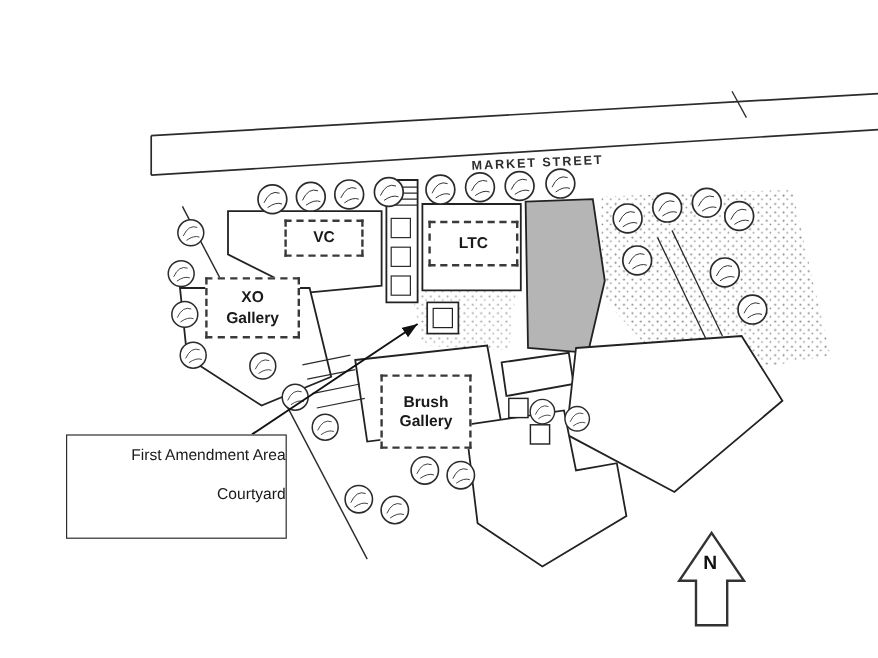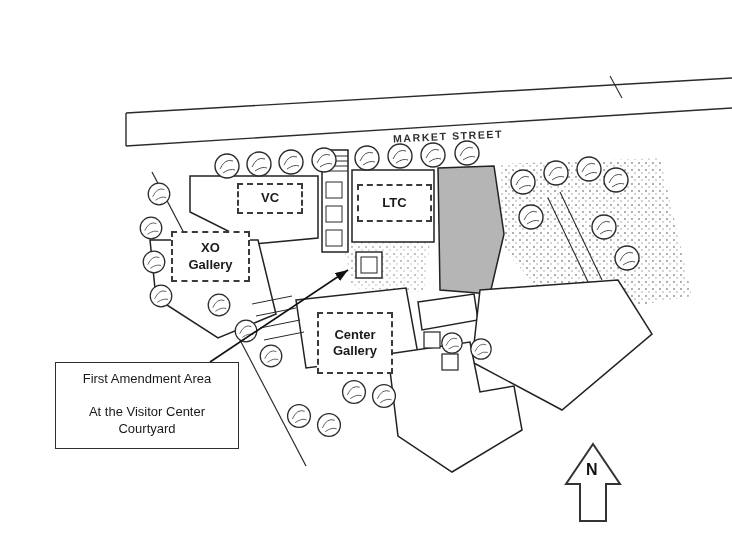--- a/index.html
+++ b/index.html
@@ -19,21 +19,21 @@
     display:flex;flex-direction:column;align-items:center;justify-content:center;
     font-size:13px;font-weight:700;line-height:1.25;text-align:center;
   }
   .box-vc{left:237px;top:183px;width:62px;height:27px;}
   .box-ltc{left:357px;top:184px;width:71px;height:34px;}
   .box-xo{left:171px;top:231px;width:75px;height:47px;}
   .box-brush{left:317px;top:312px;width:72px;height:58px;}
   .callout{
     position:absolute;left:55px;top:362px;width:184px;height:87px;
     background:#ffffff;border:1.3px solid #2e2e2e;
-    display:flex;flex-direction:column;align-items:center;
+    display:flex;flex-direction:column;align-items:flex-end;
     font-size:13px;line-height:1.3;text-align:center;padding-top:8px;box-sizing:border-box;
   }
   .callout .gap{height:16px;}
   .north-label{
     left:586px;top:461px;font-size:16px;font-weight:700;color:#111;
   }
 </style>
 </head>
 <body>
 
@@ -146,26 +146,25 @@
   <div class="dashed-box box-vc">
     <span>VC</span>
   </div>
 
   <div class="dashed-box box-xo">
     <span>XO</span>
     <span>Gallery</span>
   </div>
 
   <div class="dashed-box box-brush">
-    <span>Center</span>
+    <span>Brush</span>
     <span>Gallery</span>
   </div>
 
   <div class="callout">
     <span>First Amendment Area</span>
     <span class="gap"></span>
-    <span>At the Visitor Center</span>
     <span>Courtyard</span>
   </div>
 
   <div class="lbl north-label">N</div>
 
 </div>
 
 </body></html>

